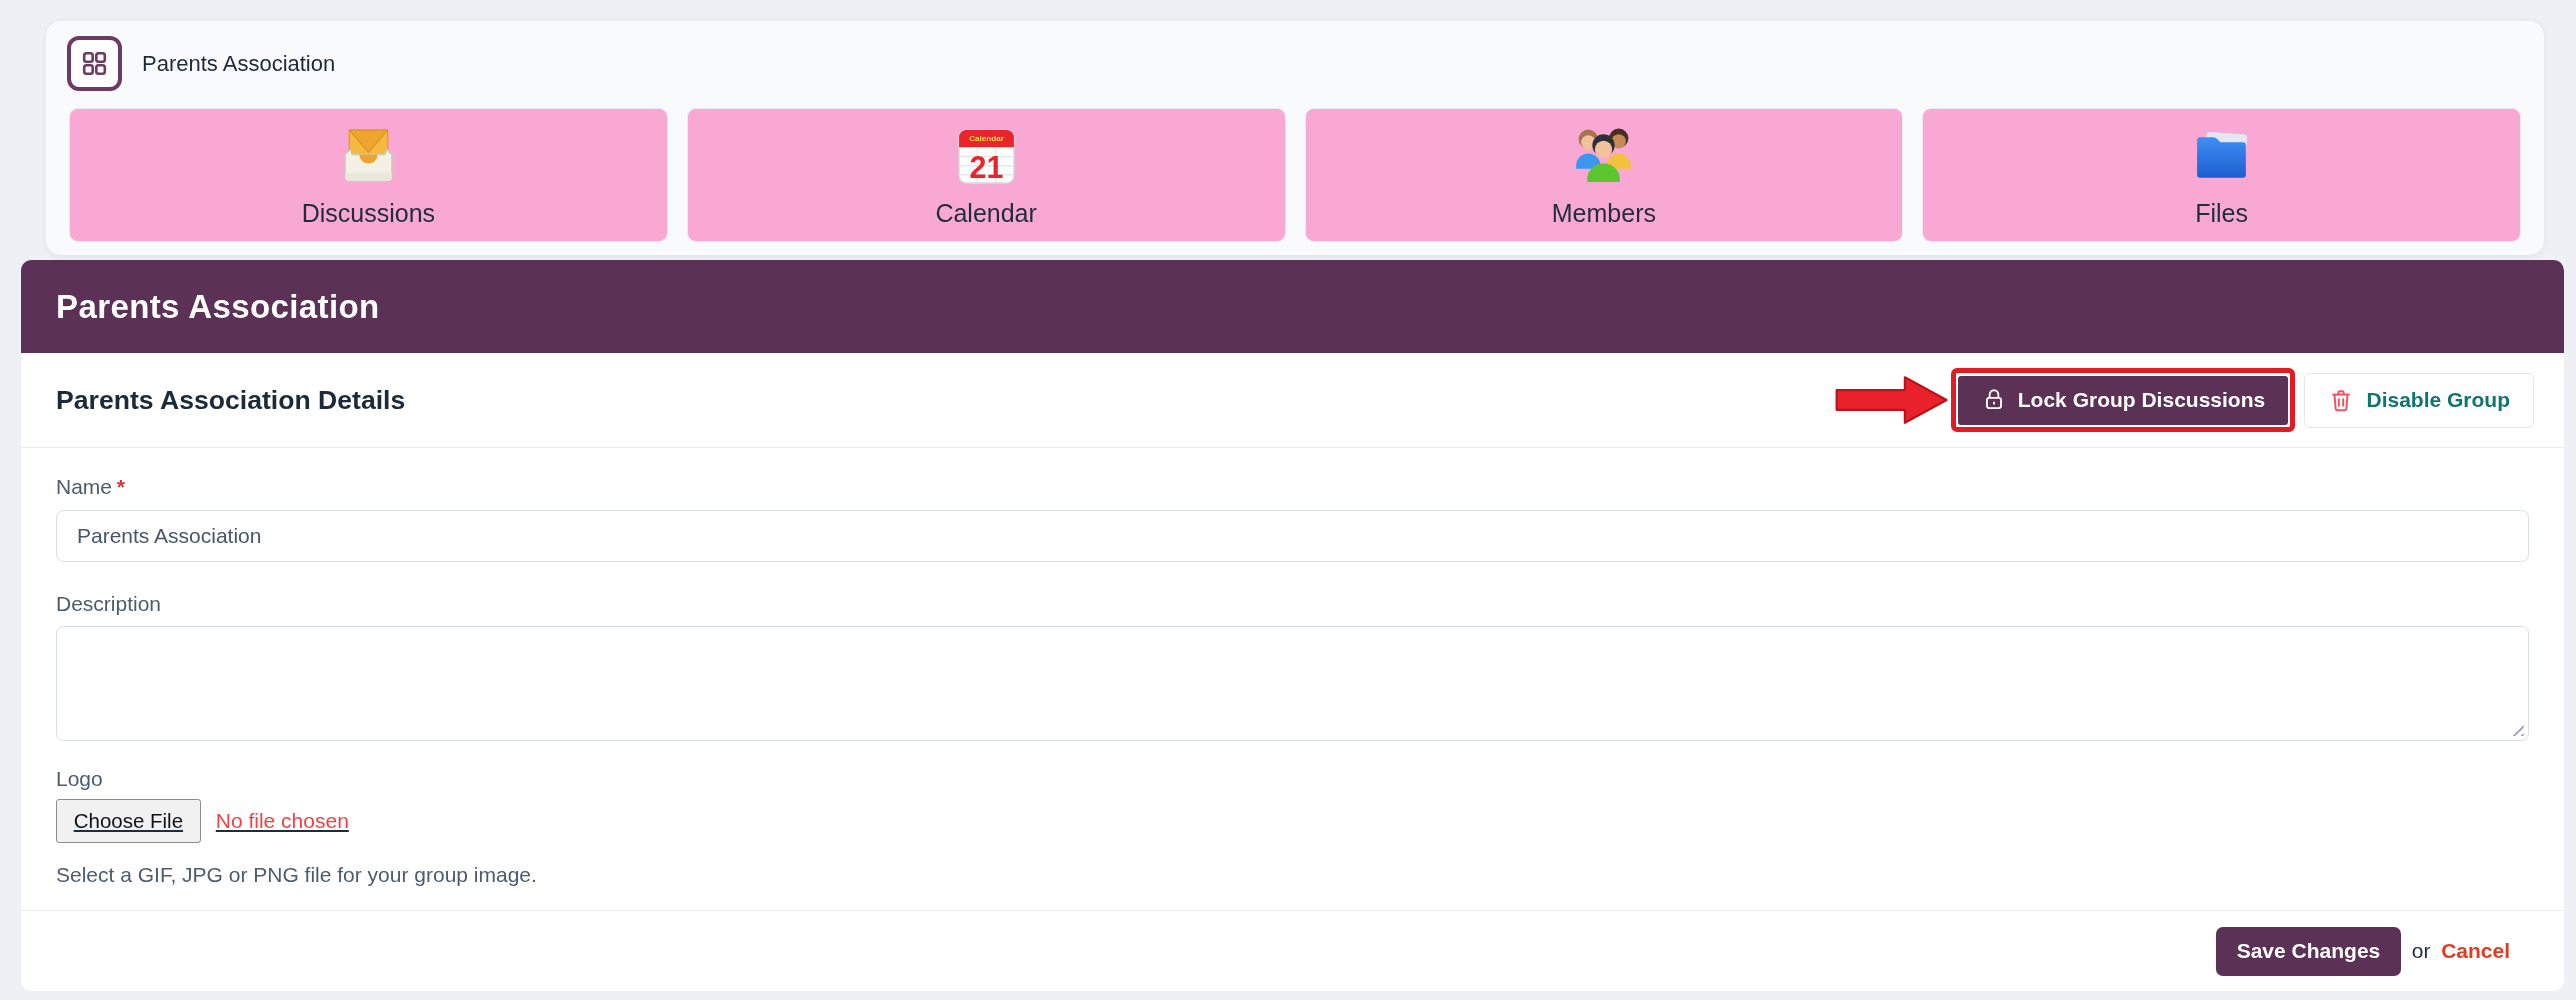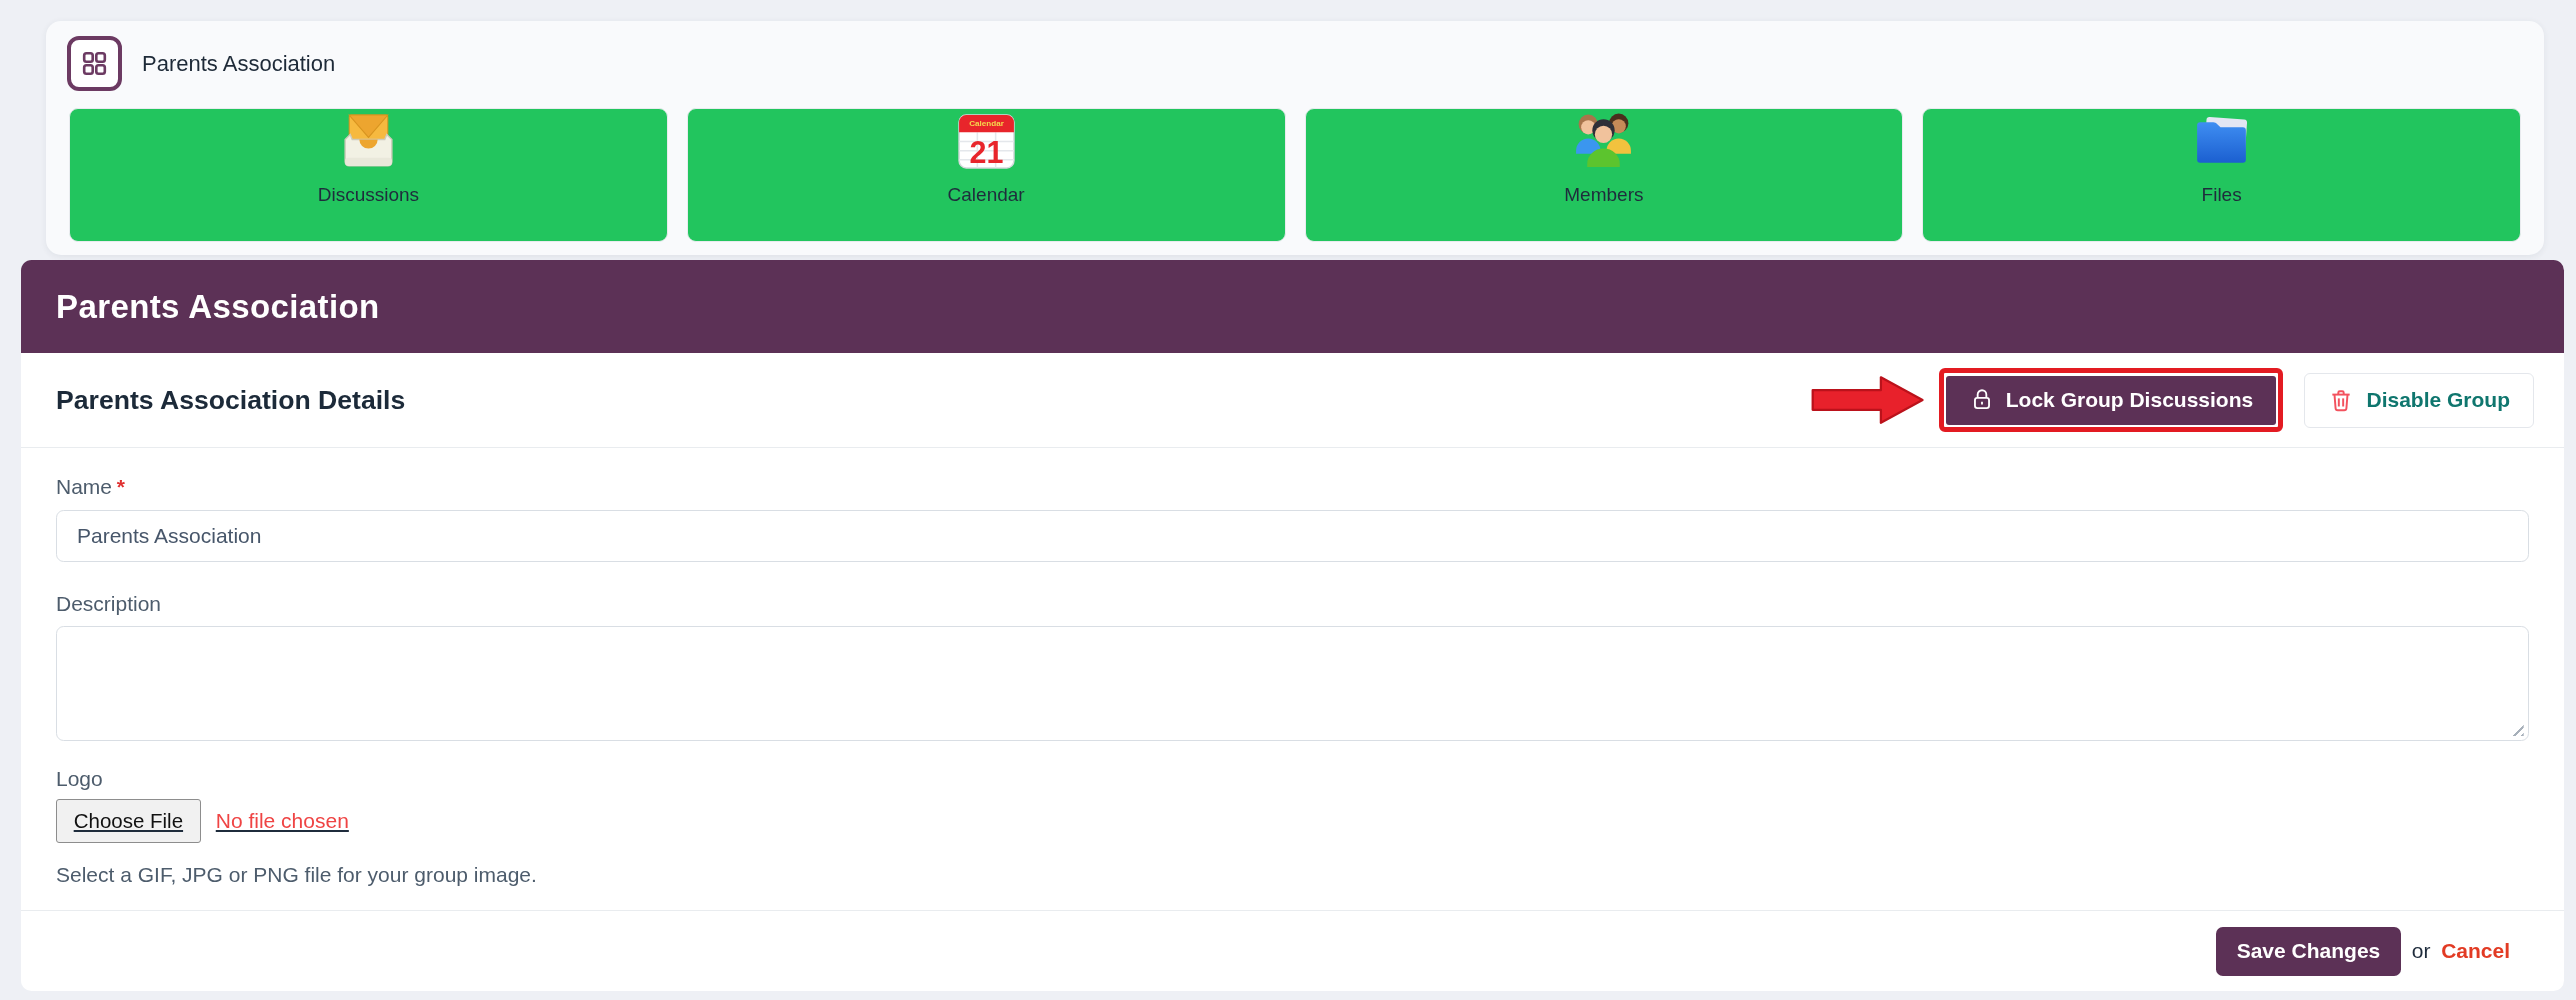--- a/index.html
+++ b/index.html
@@ -19,41 +19,41 @@
   }
   .panel-header{ display:flex; align-items:center; padding:15px 0 0 21px; }
   .grid-badge{
     width:55px; height:55px; border:4.6px solid #6c3a62; border-radius:12px;
     background:#fff; display:flex; align-items:center; justify-content:center;
   }
   .grid-badge svg{ width:33px; height:33px; }
   .panel-title{ margin-left:20px; font-size:22px; color:#1e2a38; }
   .cards{ display:flex; gap:19px; padding:16.7px 23px 0 23px; }
   .card{
-    flex:1; height:134px; background:#22c55e; border:1.5px solid #e9ebef; border-radius:9px;
+    flex:1; height:134px; background:#f9a8d4; border:1.5px solid #e9ebef; border-radius:9px;
     display:flex; flex-direction:column; align-items:center; justify-content:flex-start;
-    cursor:pointer;
+    padding-top:15px; cursor:pointer;
   }
   .card-icon{ width:65px; height:65px; display:block; }
   .card-icon svg{ width:65px; height:65px; }
-  .card-label{ margin-top:10.6px; font-size:19px; color:#1f2c3c;text-align:center; }
+  .card-label{ margin-top:10.6px; font-size:25px; color:#1f2c3c;text-align:center; }
   
   .main{ position:absolute; left:21px; top:260px; width:2543px; }
   .banner{
     height:93px; background:#5c3156; border-radius:10.6px 10.6px 0 0;
     display:flex; align-items:center;
   }
   .banner h1{ font-size:33px; font-weight:700; color:#fff; padding-left:35px; letter-spacing:0.4px; }
   .details{ background:#fff; border-radius:0 0 10.6px 10.6px; height:638px; position:relative; }
   .details-header{
     height:95px; display:flex; align-items:center; padding:0 30px 0 35px;
     border-bottom:1.5px solid #e9ecef;
   }
   .details-header h2{ font-size:26.6px; font-weight:700; color:#1c2a39; flex:1; }
-  .header-actions{ display:flex; align-items:center; gap:12px; }
+  .header-actions{ display:flex; align-items:center; }
   .arrow-annot{ width:114px; height:50px; margin-right:1.5px; }
   .red-box{
     display:inline-block; border:5.3px solid #e31b22; border-radius:6px; padding:2.3px;
     background:#fff;
   }
   .lock-btn{
     display:flex; align-items:center; gap:10.6px;
     background:#5c3156; color:#fff; border:none; border-radius:3px;
     font-family:inherit; font-size:21px; font-weight:700;
     height:49px; padding:0 23px; cursor:pointer;

